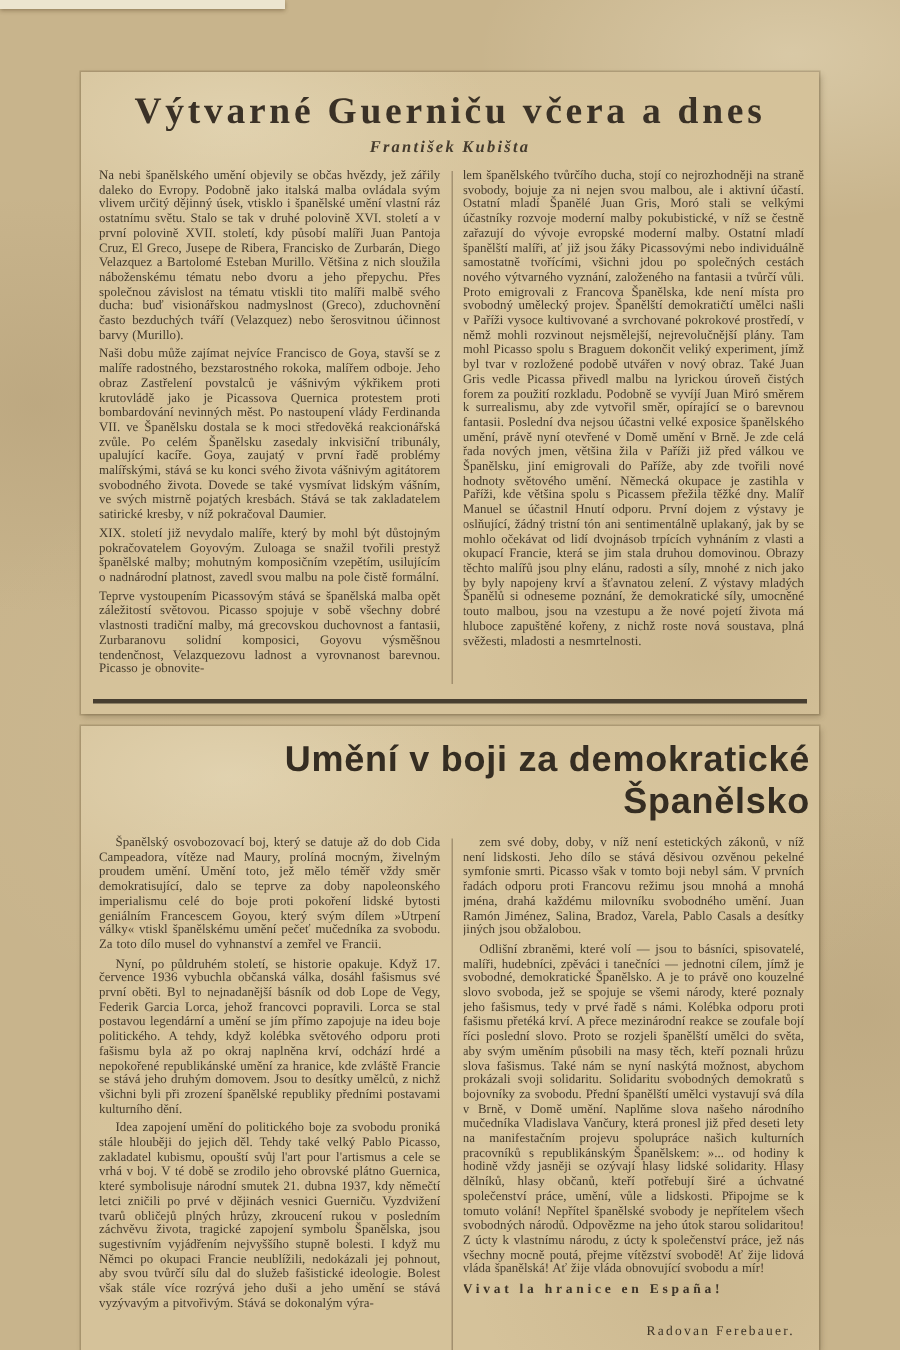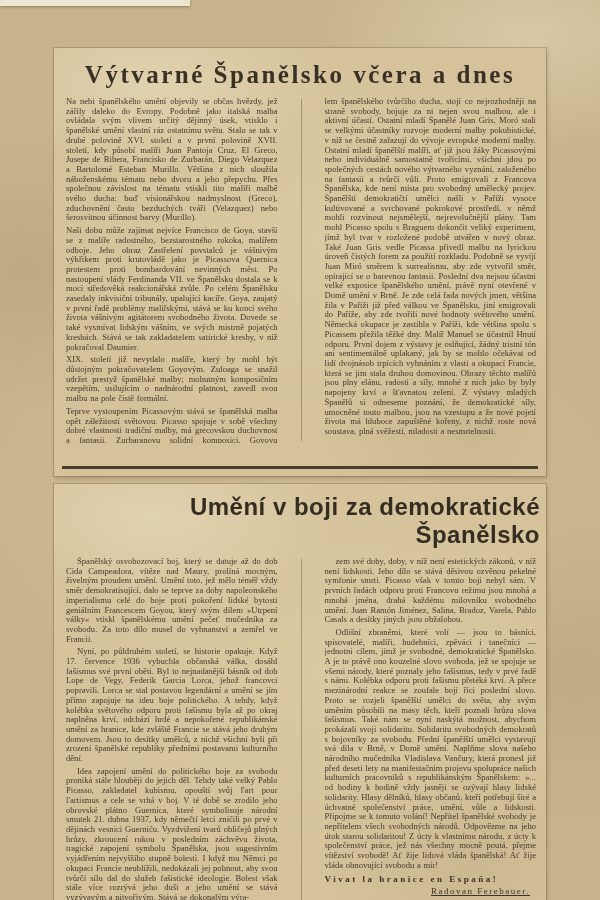--- a/index.html
+++ b/index.html
@@ -58,21 +58,21 @@
     margin: 9px 6px 0 6px;
     font-family: "Liberation Sans", sans-serif;
     font-size: 24px; font-weight: 700;
     letter-spacing: 0.5px;
     text-align: right;
     color: #352d22;
   }
 
   .cols {
     display: flex;
-    gap: 23px;
+    gap: 7px;
     padding: 6px 10px 0 12px;
     overflow: hidden;
   }
   .clipping-1 .cols { height: 346px; margin-top: 2px; }
   .clipping-2 .cols { height: 352px; margin-top: 2px; }
   .col { flex: 1 1 0; min-width: 0; overflow: hidden; }
   .col-divider {
     flex: 0 0 1px;
     background: rgba(85,68,45,0.40);
     margin: 2px 0;
@@ -94,43 +94,43 @@
     background: #473e30;
   }
   .closing-line {
     margin-top: 3px;
     font-size: 9px; font-weight: 700;
     letter-spacing: 2.5px;
     color: #3d3427;
     white-space: nowrap; overflow: hidden;
   }
   .signature {
-    margin-top: 2px;
+    margin-top: 18px;
     text-align: right;
     padding-right: 6px;
     font-size: 9px;
     letter-spacing: 1.5px;
     color: #3d3427;
-    text-decoration: underline;
   }
 </style>
 </head>
 <body>
 
 <div class="page">
 
   <div class="paper-strip"></div>
 
   <article class="clipping clipping-1">
-    <h1 class="article1-title">Výtvarné Španělsko včera a dnes</h1>
+    <h1 class="article1-title">Výtvarné Guerniču včera a dnes</h1>
+    <div class="byline">František Kubišta</div>
     <div class="cols">
       <div class="col">
           <p class="para">Na nebi španělského umění objevily se občas hvězdy, jež zářily daleko do Evropy. Podobně jako italská malba ovládala svým vlivem určitý dějinný úsek, vtisklo i španělské umění vlastní ráz ostatnímu světu. Stalo se tak v druhé polovině XVI. století a v první polovině XVII. století, kdy působí malíři Juan Pantoja Cruz, El Greco, Jusepe de Ribera, Francisko de Zurbarán, Diego Velazquez a Bartolomé Esteban Murillo. Většina z nich sloužila náboženskému tématu nebo dvoru a jeho přepychu. Přes společnou závislost na tématu vtiskli tito malíři malbě svého ducha: buď visionářskou nadmyslnost (Greco), zduchovnění často bezduchých tváří (Velazquez) nebo šerosvitnou účinnost barvy (Murillo).</p>
           <p class="para">Naši dobu může zajímat nejvíce Francisco de Goya, stavší se z malíře radostného, bezstarostného rokoka, malířem odboje. Jeho obraz Zastřelení povstalců je vášnivým výkřikem proti krutovládě jako je Picassova Quernica protestem proti bombardování nevinných měst. Po nastoupení vlády Ferdinanda VII. ve Španělsku dostala se k moci středověká reakcionářská zvůle. Po celém Španělsku zasedaly inkvisiční tribunály, upalující kacíře. Goya, zaujatý v první řadě problémy malířskými, stává se ku konci svého života vášnivým agitátorem svobodného života. Dovede se také vysmívat lidským vášním, ve svých mistrně pojatých kresbách. Stává se tak zakladatelem satirické kresby, v níž pokračoval Daumier.</p>
-          <p class="para">XIX. století již nevydalo malíře, který by mohl být důstojným pokračovatelem Goyovým. Zuloaga se snažil udržet prestyž španělské malby; mohutným komposičním vzepětím, usilujícím o nadnárodní platnost, zavedl svou malbu na pole čistě formální.</p>
+          <p class="para">XIX. století již nevydalo malíře, který by mohl být důstojným pokračovatelem Goyovým. Zuloaga se snažil tvořili prestyž španělské malby; mohutným komposičním vzepětím, usilujícím o nadnárodní platnost, zavedl svou malbu na pole čistě formální.</p>
           <p class="para">Teprve vystoupením Picassovým stává se španělská malba opět záležitostí světovou. Picasso spojuje v sobě všechny dobré vlastnosti tradiční malby, má grecovskou duchovnost a fantasii, Zurbaranovu solidní komposici, Goyovu výsměšnou tendenčnost, Velazquezovu ladnost a vyrovnanost barevnou. Picasso je obnovite-</p>
         </div>
       <div class="col-divider"></div>
       <div class="col">
           <p class="para">lem španělského tvůrčího ducha, stojí co nejrozhodněji na straně svobody, bojuje za ni nejen svou malbou, ale i aktivní účastí. Ostatní mladí Španělé Juan Gris, Moró stali se velkými účastníky rozvoje moderní malby pokubistické, v níž se čestně zařazují do vývoje evropské moderní malby. Ostatní mladí španělští malíři, ať již jsou žáky Picassovými nebo individuálně samostatně tvořícími, všichni jdou po společných cestách nového výtvarného vyznání, založeného na fantasii a tvůrčí vůli. Proto emigrovali z Francova Španělska, kde není místa pro svobodný umělecký projev. Španělští demokratičtí umělci našli v Paříži vysoce kultivované a svrchované pokrokové prostředí, v němž mohli rozvinout nejsmělejší, nejrevolučnější plány. Tam mohl Picasso spolu s Braguem dokončit veliký experiment, jímž byl tvar v rozložené podobě utvářen v nový obraz. Také Juan Gris vedle Picassa přivedl malbu na lyrickou úroveň čistých forem za použití rozkladu. Podobně se vyvíjí Juan Miró směrem k surrealismu, aby zde vytvořil směr, opírající se o barevnou fantasii. Poslední dva nejsou účastni velké exposice španělského umění, právě nyní otevřené v Domě umění v Brně. Je zde celá řada nových jmen, většina žila v Paříži již před válkou ve Španělsku, jiní emigrovali do Paříže, aby zde tvořili nové hodnoty světového umění. Německá okupace je zastihla v Paříži, kde většina spolu s Picassem přežila těžké dny. Malíř Manuel se účastnil Hnutí odporu. První dojem z výstavy je oslňující, žádný tristní tón ani sentimentálně uplakaný, jak by se mohlo očekávat od lidí dvojnásob trpících vyhnáním z vlasti a okupací Francie, která se jim stala druhou domovinou. Obrazy těchto malířů jsou plny elánu, radosti a síly, mnohé z nich jako by byly napojeny krví a šťavnatou zelení. Z výstavy mladých Španělů si odneseme poznání, že demokratické síly, umocněné touto malbou, jsou na vzestupu a že nové pojetí života má hluboce zapuštěné kořeny, z nichž roste nová soustava, plná svěžesti, mladosti a nesmrtelnosti.</p>
         </div>
     </div>
     <div class="bottom-rule"></div>
   </article>
 

